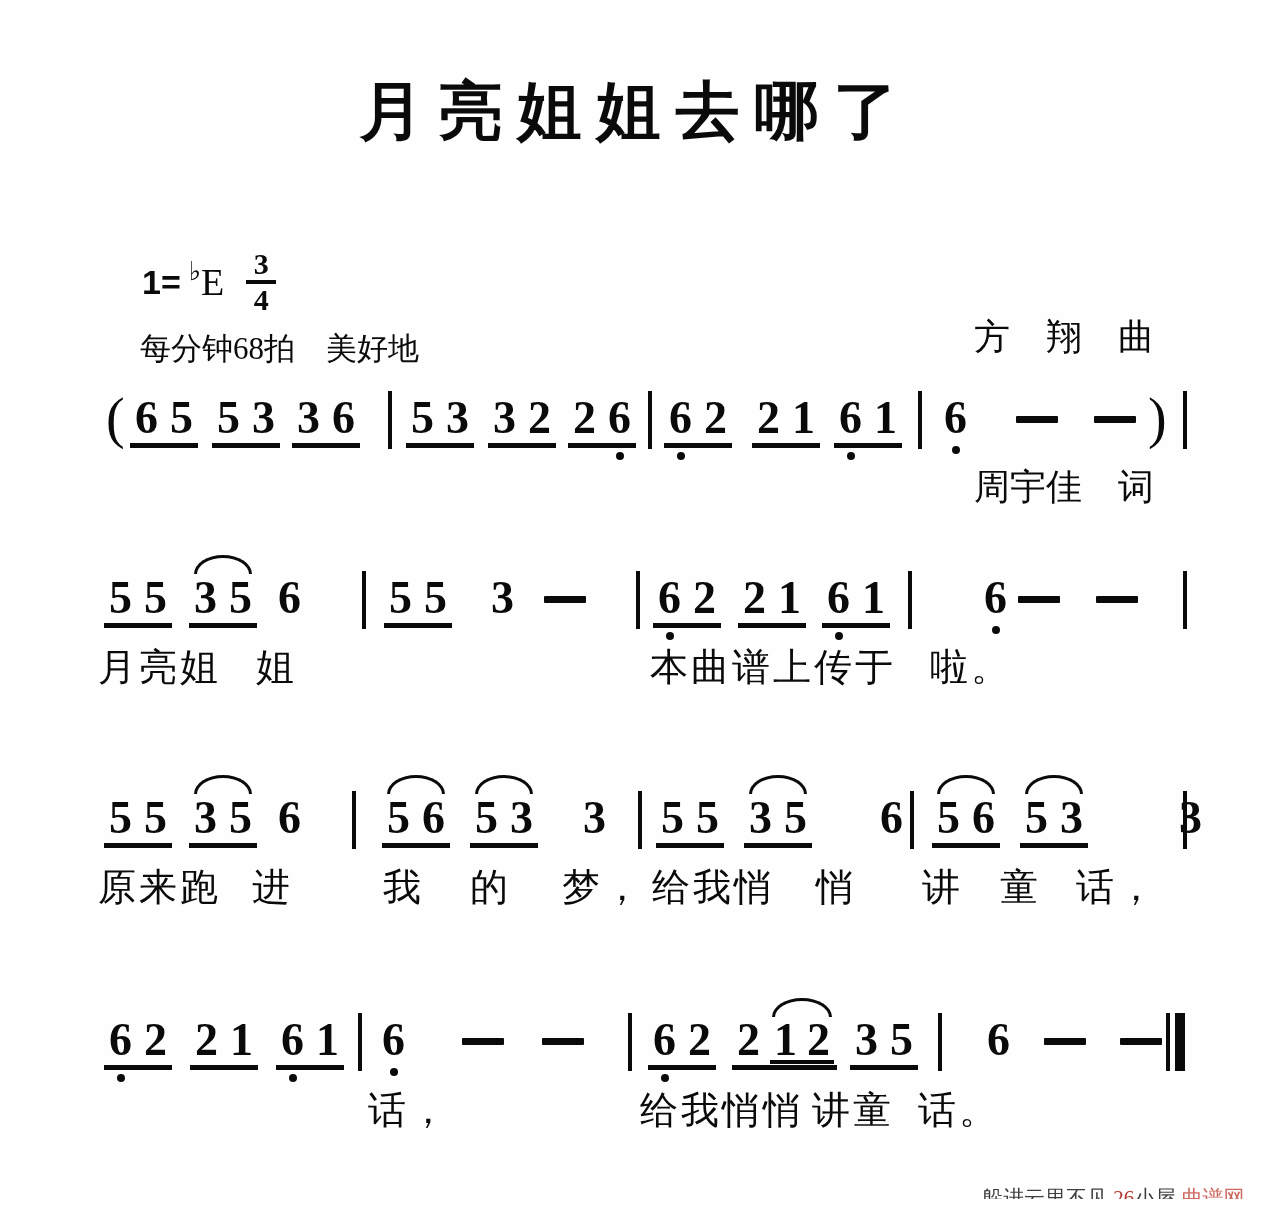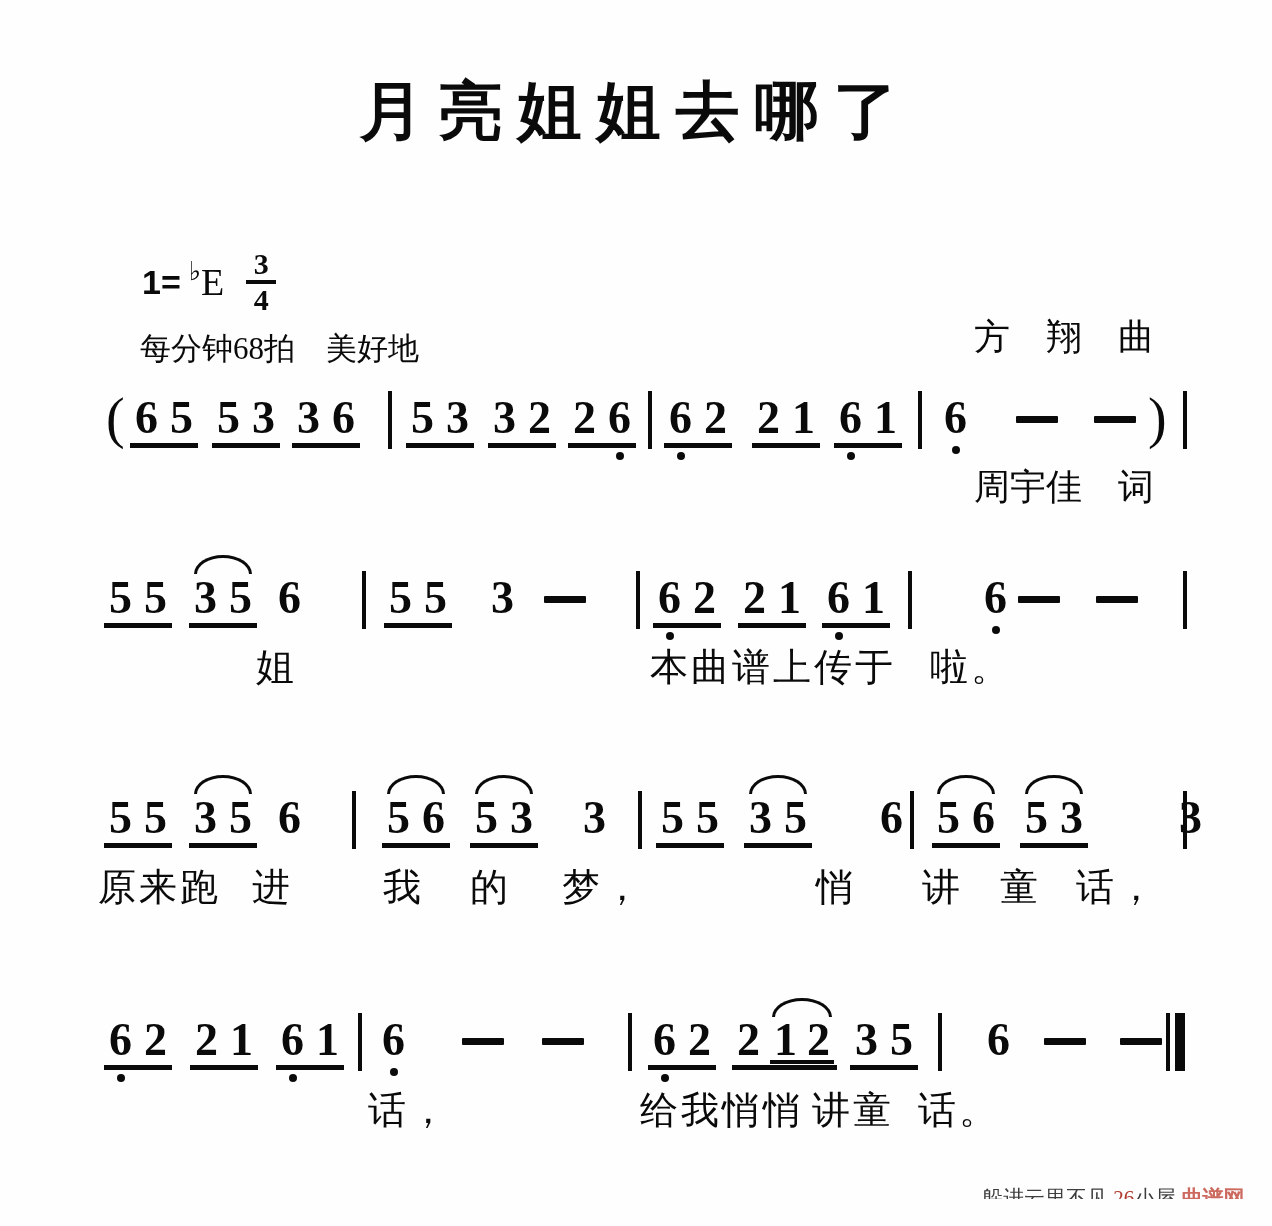--- a/index.html
+++ b/index.html
@@ -125,20 +125,21 @@
           <span class="note low">6</span>
           <span class="note">2</span>
         </span><span class="group" style="left: 738px;">
           <span class="note">2</span>
           <span class="note">1</span>
         </span><span class="group" style="left: 822px;">
           <span class="note low">6</span>
           <span class="note">1</span>
         </span><div class="bar" style="left: 908px;"></div><span class="note low single" style="left: 938px;">6</span><div class="dash" style="left: 1018px;"></div><div class="dash" style="left: 1096px;"></div><div class="bar" style="left: 1183px;"></div></div>
       <div class="lyricline" style="top: 642px;">
+        <span class="lyric" style="left: 98px;">月亮姐</span>
         <span class="lyric" style="left: 256px;">姐</span>
         <span class="lyric" style="left: 650px;">本曲谱上传于</span>
         <span class="lyric" style="left: 930px;">啦。</span>
       </div>
       <div class="mline" style="top: 796px;"><span class="group" style="left: 104px;">
           <span class="note">5</span>
           <span class="note">5</span>
         </span><span class="group" style="left: 189px;">
           <span class="slur"></span>
           <span class="note">3</span>
@@ -166,20 +167,21 @@
           <span class="slur"></span>
           <span class="note">5</span>
           <span class="note">3</span>
         </span><span class="note single" style="left: 1110px;">3</span><div class="bar" style="left: 1183px;"></div></div>
       <div class="lyricline" style="top: 862px;">
         <span class="lyric" style="left: 98px;">原来跑</span>
         <span class="lyric" style="left: 252px;">进</span>
         <span class="lyric" style="left: 383px;">我</span>
         <span class="lyric" style="left: 470px;">的</span>
         <span class="lyric" style="left: 562px;">梦，</span>
+        <span class="lyric" style="left: 652px;">给我悄</span>
         <span class="lyric" style="left: 816px;">悄</span>
         <span class="lyric" style="left: 922px;">讲</span>
         <span class="lyric" style="left: 1000px;">童</span>
         <span class="lyric" style="left: 1076px;">话，</span>
       </div>
       <div class="mline" style="top: 1018px;"><span class="group" style="left: 104px;">
           <span class="note low">6</span>
           <span class="note">2</span>
         </span><span class="group" style="left: 190px;">
           <span class="note">2</span>
@@ -205,15 +207,15 @@
           <div class="thick"></div>
         </div></div>
       <div class="lyricline" style="top: 1085px;">
         <span class="lyric" style="left: 368px;">话，</span>
         <span class="lyric" style="left: 640px;">给我悄悄</span>
         <span class="lyric" style="left: 812px;">讲童</span>
         <span class="lyric" style="left: 918px;">话。</span>
       </div>
     </div>
 
-  <div class="watermark"><span style="color: rgb(61, 61, 61);">躲进云里不见 </span><span style="color: rgb(176, 58, 46);">26</span><span style="color: rgb(61, 61, 61);">小屋 </span><span style="color: rgb(205, 106, 95); font-weight: bold;">曲谱网</span></div>
+  <div class="watermark"><span style="color: rgb(61, 61, 61);">躲进云里不见 </span><span style="color: rgb(176, 58, 46);">26</span><span style="color: rgb(61, 61, 61);">小屋 </span><span style="color: rgb(205, 106, 95);">曲谱网</span></div>
 
 </div>
 
 </body></html>

